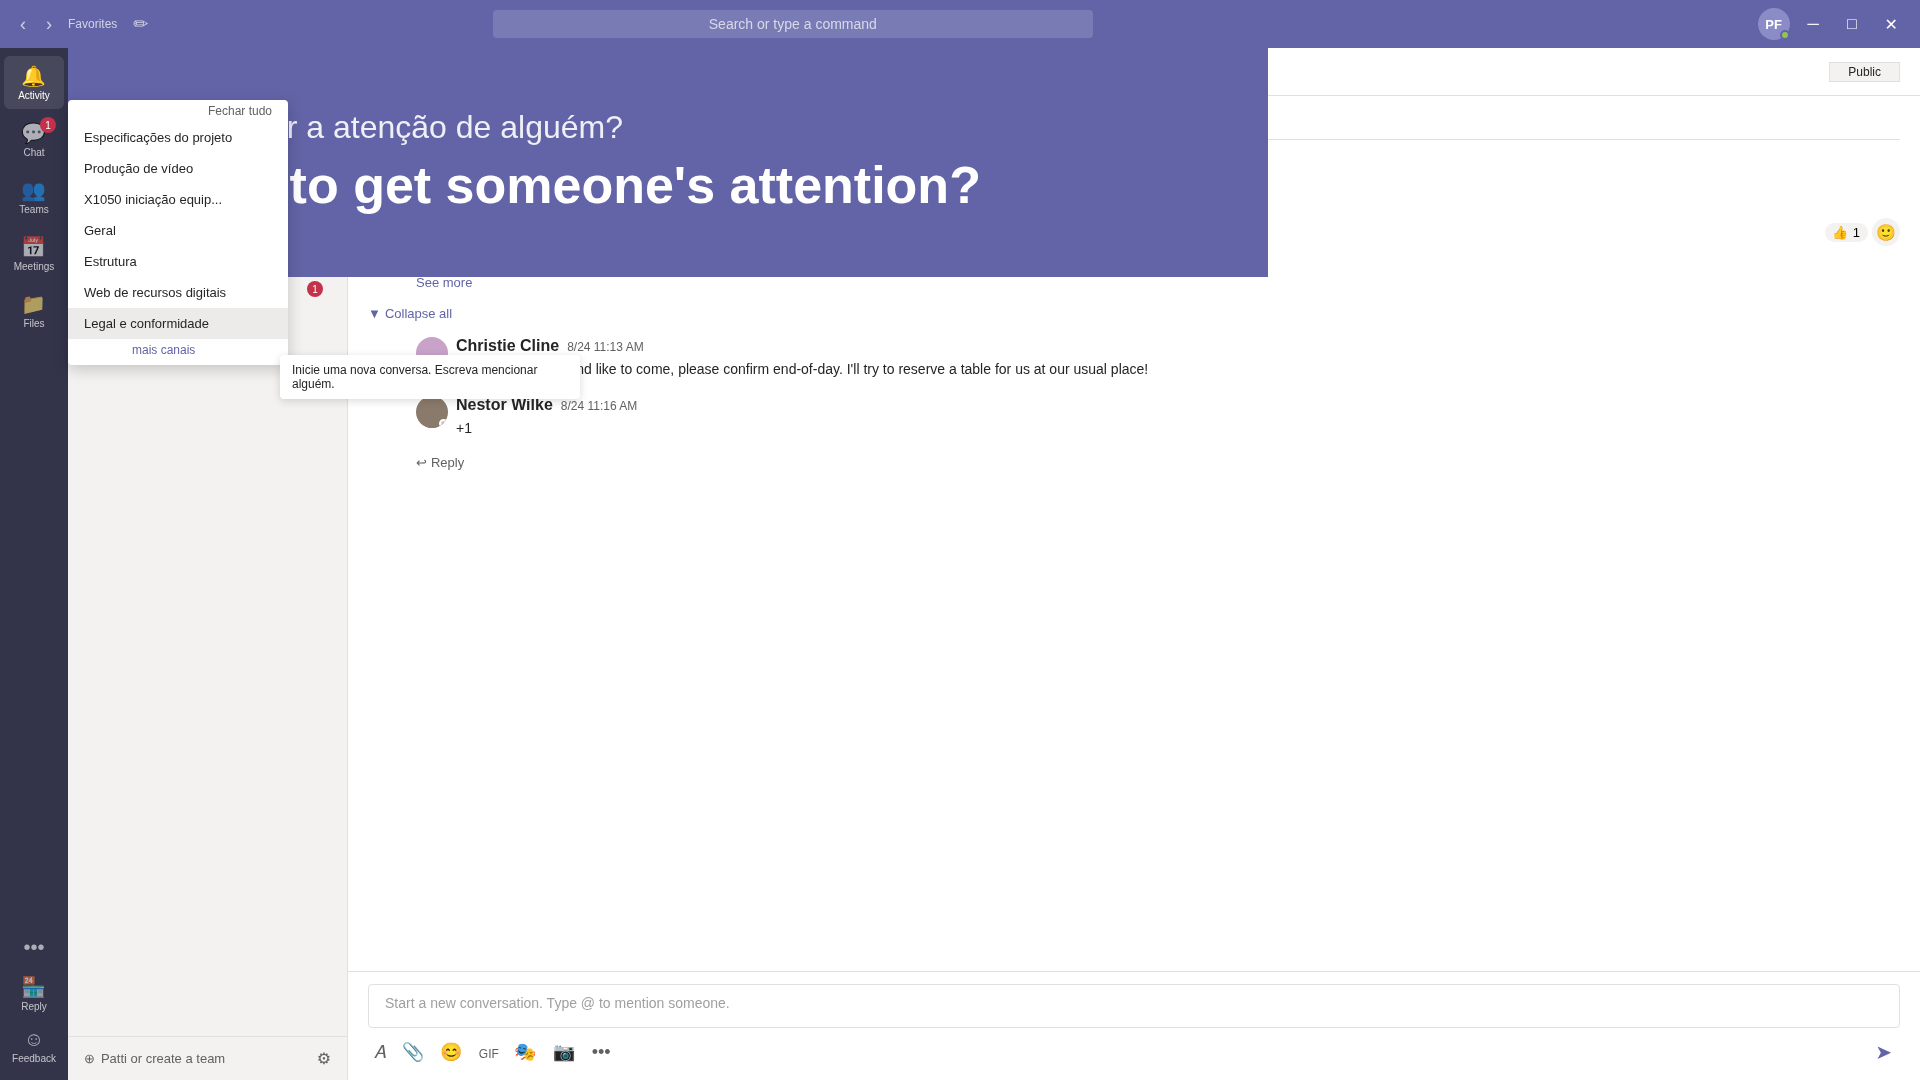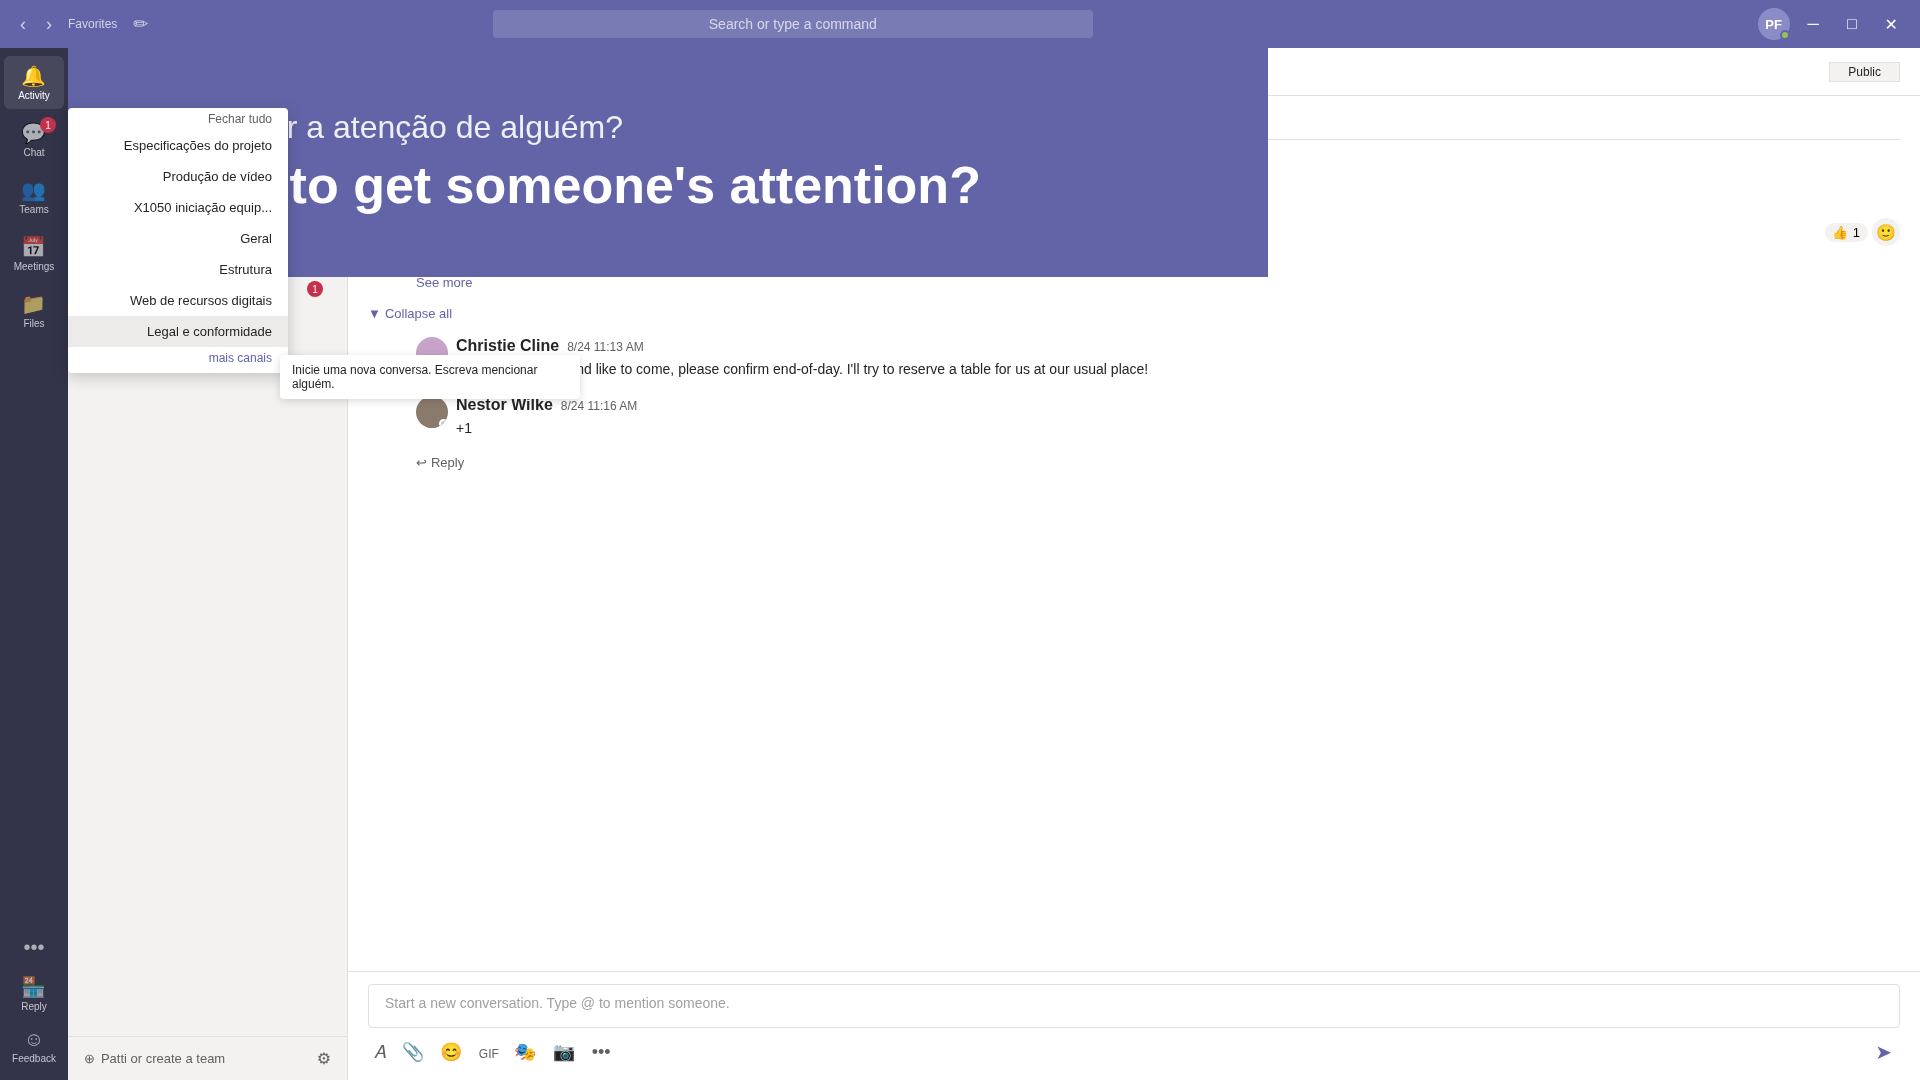--- a/index.html
+++ b/index.html
@@ -224,23 +224,23 @@
       background: #6264a7; color: white; padding: 60px 80px;
       font-size: 48px; font-weight: 600; line-height: 1.2;
       border-radius: 0; width: 1200px;
       pointer-events: none;
     }
     .tooltip-pt { font-size: 32px; font-weight: 400; margin-bottom: 8px; opacity: 0.9; }
     .tooltip-en { font-size: 52px; font-weight: 700; }
 
     
     .sidebar-popover {
-      position: absolute; top: 108px; left: 68px;
+      position: absolute; top: 100px; left: 68px;
       background: white; border-radius: 4px; box-shadow: 0 4px 16px rgba(0,0,0,0.2);
-      width: 220px; z-index: 10; overflow: hidden; text-align: right;
+      width: 220px; z-index: 10; overflow: hidden;
     }
     .popover-item {
       padding: 8px 16px; font-size: 13px; cursor: pointer; color: #252525;
     }
     .popover-item.active { background: #edebe9; }
 
     
     .channel-tooltip {
       position: absolute; top: 355px; left: 280px;
       background: white; border-radius: 4px; box-shadow: 0 2px 8px rgba(0,0,0,0.15);

